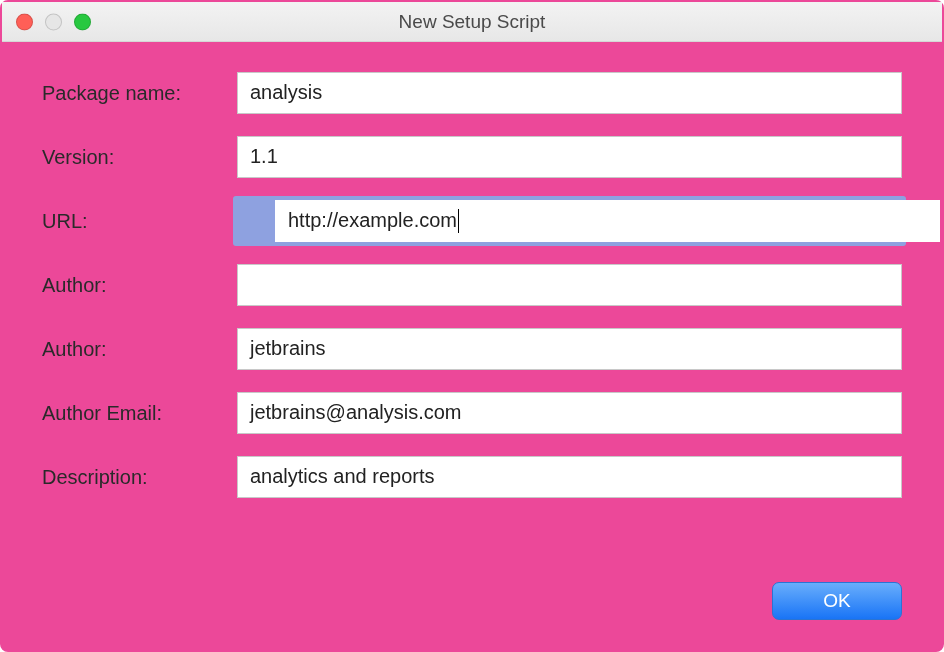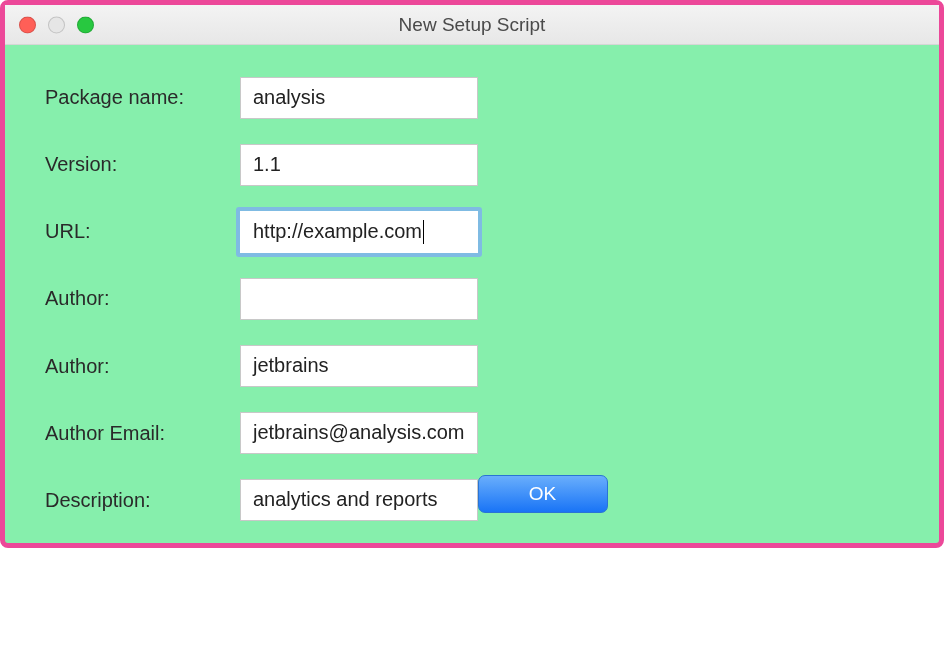--- a/index.html
+++ b/index.html
@@ -9,23 +9,23 @@
     }
     body {
       font-family: -apple-system, "Helvetica Neue", Helvetica, Arial, sans-serif;
       background: #fff;
       width: 944px;
       height: 652px;
       overflow: hidden;
     }
     .window {
       width: 944px;
-      height: 548px;
-      background: #86efac;
-      border: 5px solid #ec4899;
+      height: 652px;
+      background: #ec4899;
+      border: 2px solid #ec4899;
       border-radius: 8px;
       display: flex;
       flex-direction: column;
     }
     .titlebar {
       height: 40px;
       display: flex;
       align-items: center;
       position: relative;
       border-bottom: 1px solid #d6d6d6;
@@ -52,21 +52,21 @@
       width: 100%;
       text-align: center;
       font-size: 19px;
       color: #4a4a4a;
       font-weight: 400;
     }
     .content {
       flex: 1;
       padding: 30px 40px 20px 40px;
       display: flex;
-      flex-direction: row;
+      flex-direction: column;
     }
     .form {
       display: grid;
       grid-template-columns: 195px 1fr;
       row-gap: 22px;
       align-items: center;
     }
     .label {
       font-size: 20px;
       color: #2a2a2a;
@@ -120,20 +120,21 @@
       position: absolute;
       inset: -4px;
       border-radius: 3px;
       background: rgba(126,178,236,0.85);
       z-index: 0;
     }
     .focus-outer .input-static {
       position: relative;
       z-index: 1;
       border: 1px solid #ffffff;
+      margin-left: 38px;
     }
     .text-caret {
       display: inline-block;
       width: 1.5px;
       height: 24px;
       background: #000;
       vertical-align: middle;
       margin-left: 1px;
       position: relative;
       top: -1px;

